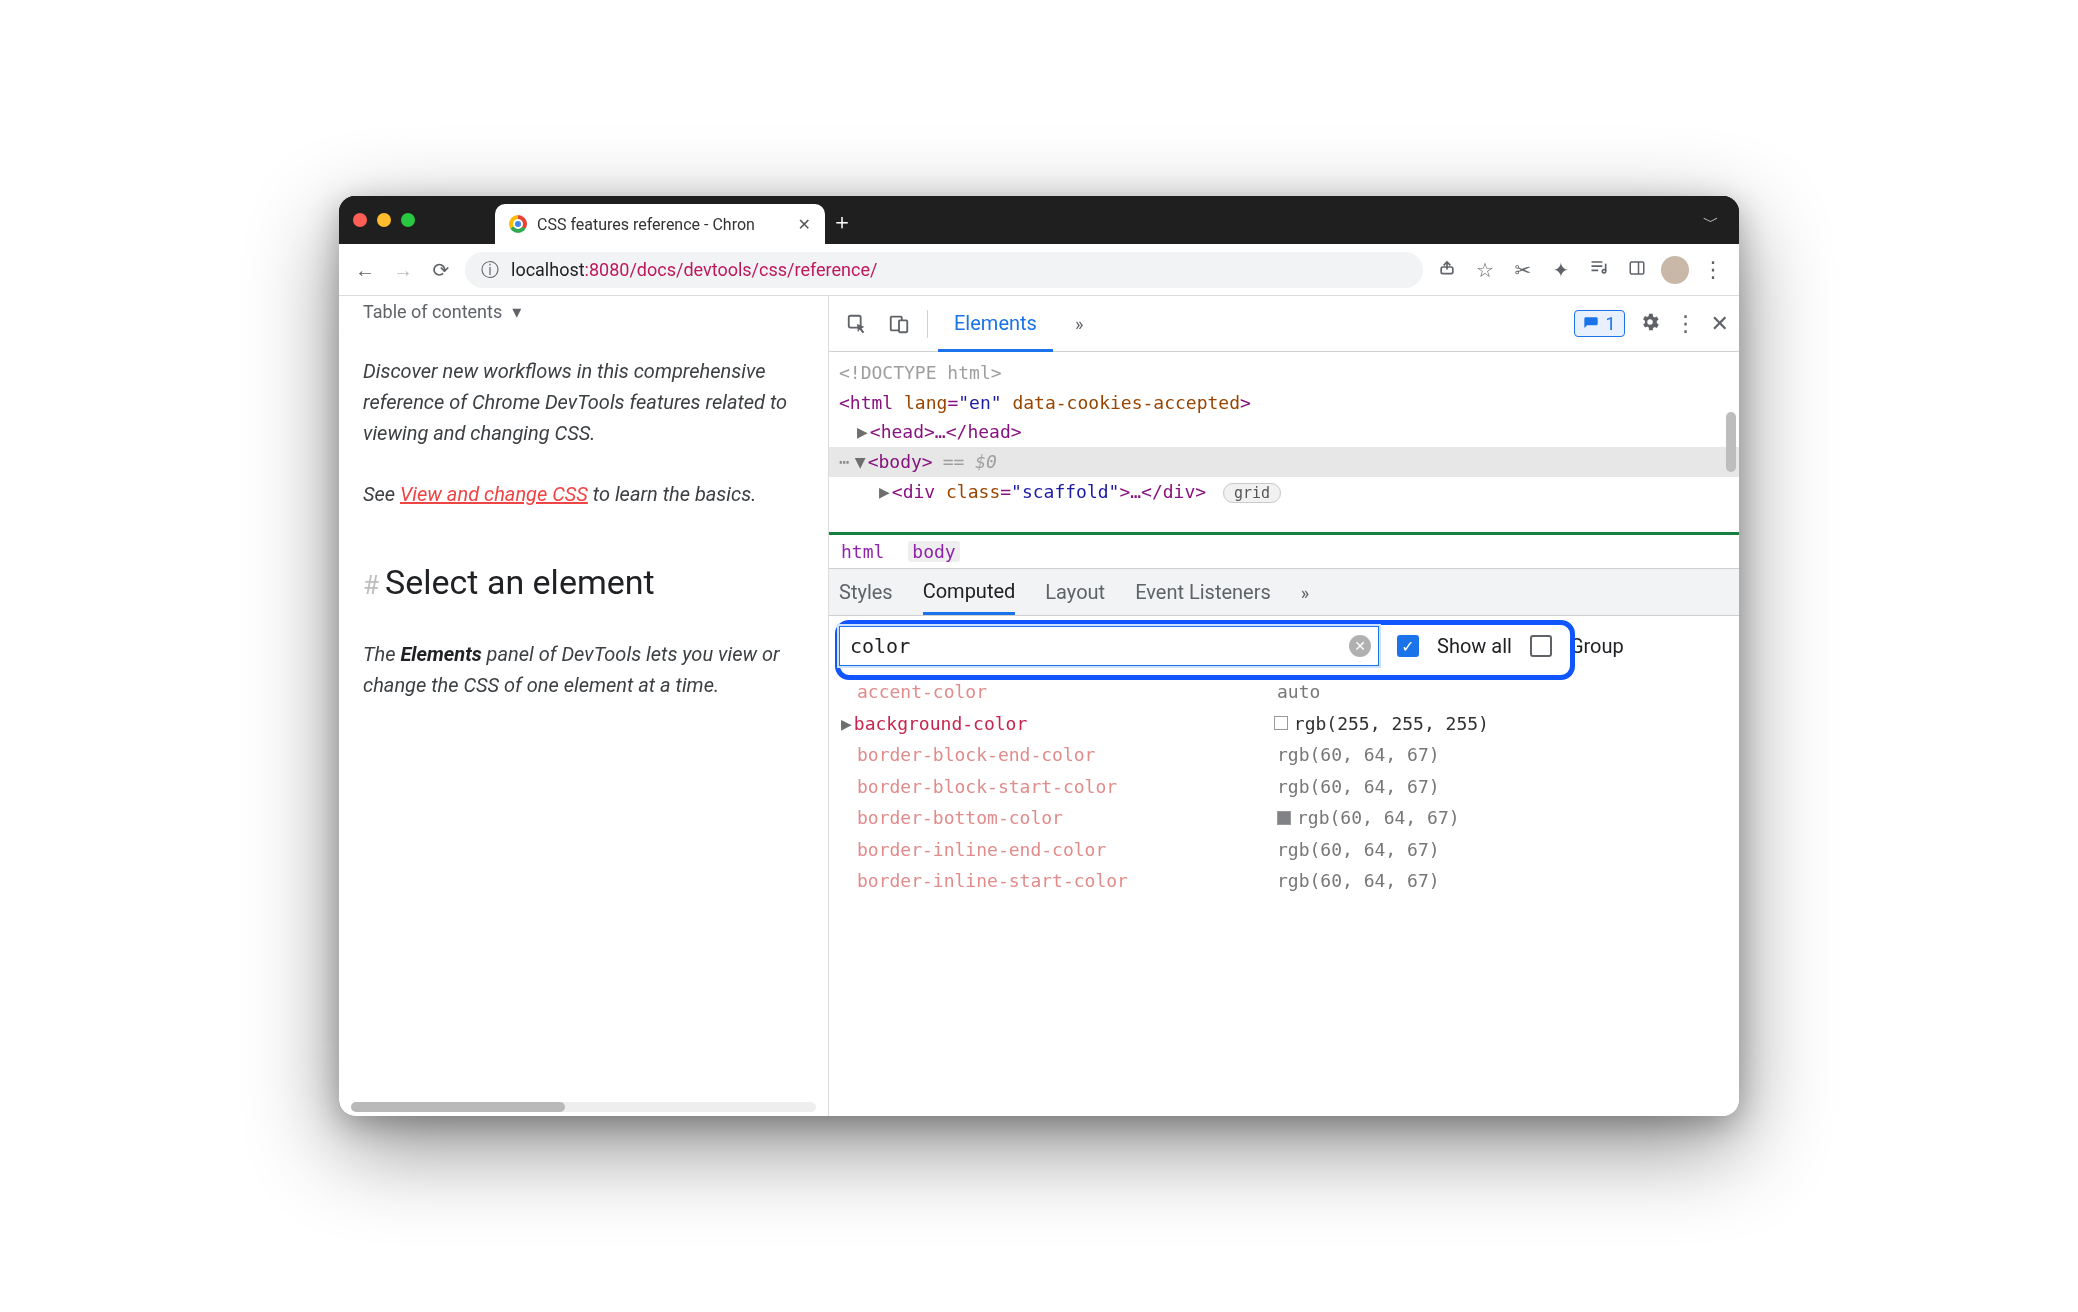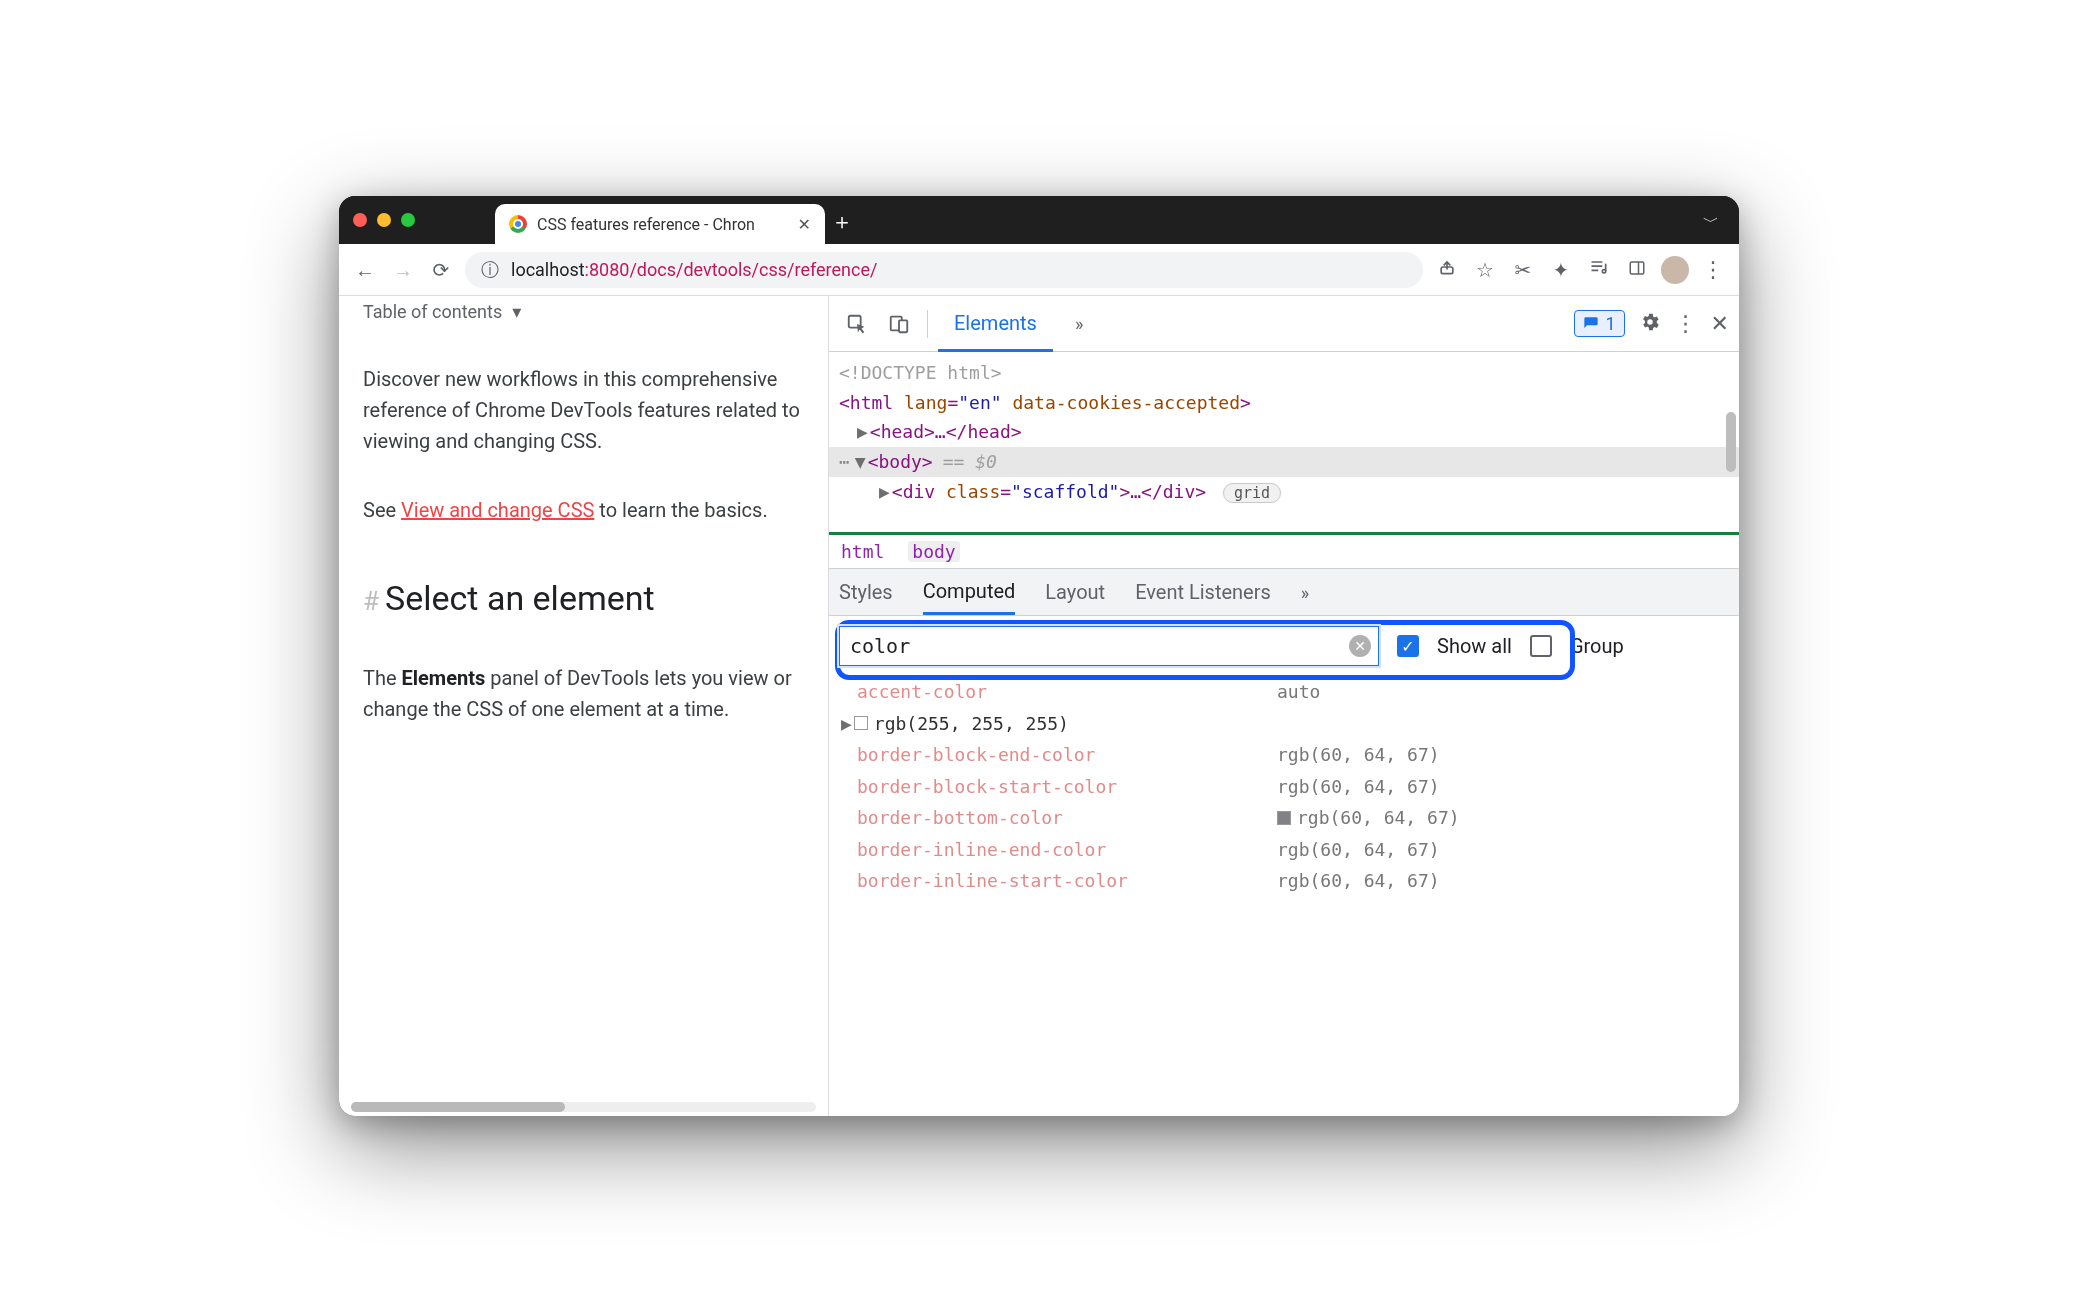--- a/index.html
+++ b/index.html
@@ -71,21 +71,21 @@
 .url .muted{color:#be185d;}
 .tb-ico{color:#5f6368;font-size:20px;width:28px;text-align:center;}
 .avatar{width:28px;height:28px;border-radius:50%;background:#c9b8a8;}
 
 .content{flex:1;display:flex;background:#fff;overflow:hidden;}
 .page{
   width:490px;border-right:1px solid #dadce0;padding:4px 24px 4px 24px;
   color:#3c4043;font-size:20px;line-height:1.55;overflow:hidden;position:relative;
 }
 .toc-row{display:flex;align-items:center;gap:10px;color:#5f6368;font-size:18px;margin-top:-2px;}
-.page p{margin-top:38px;}
+.page p{margin-top:30px;font-style:italic;}
 .page a{color:#ef4444;text-decoration:underline;}
 .h2row{display:flex;align-items:baseline;gap:6px;margin-top:46px;}
 .hash{color:#bdbdbd;font-size:26px;}
 .h2{font-size:34px;color:#202124;font-weight:400;}
 .page b{font-weight:700;color:#202124;}
 .page-scroll{position:absolute;bottom:4px;left:12px;right:12px;height:10px;background:#eee;border-radius:5px;}
 .page-scroll::before{content:"";position:absolute;left:0;width:46%;top:0;bottom:0;background:#b9b9b9;border-radius:5px;}
 
 .dt{flex:1;display:flex;flex-direction:column;position:relative;background:#fff;}
 .dt-top{
@@ -334,20 +334,21 @@
       </div>
 
       <div class="computed" style="position:relative;">
 
         <div class="crow">
           <span class="prop inh">accent-color</span>
           <span class="cval inh">auto</span>
         </div>
         <div class="crow">
           <span class="caret">▶</span>
+          <span class="prop">background-color</span>
           <span class="cval">
               <span class="sw white"></span>
               <span>rgb(255, 255, 255)</span>
             </span>
         </div>
         <div class="crow">
           <span class="prop inh">border-block-end-color</span>
           <span class="cval inh">rgb(60, 64, 67)</span>
         </div>
         <div class="crow">

